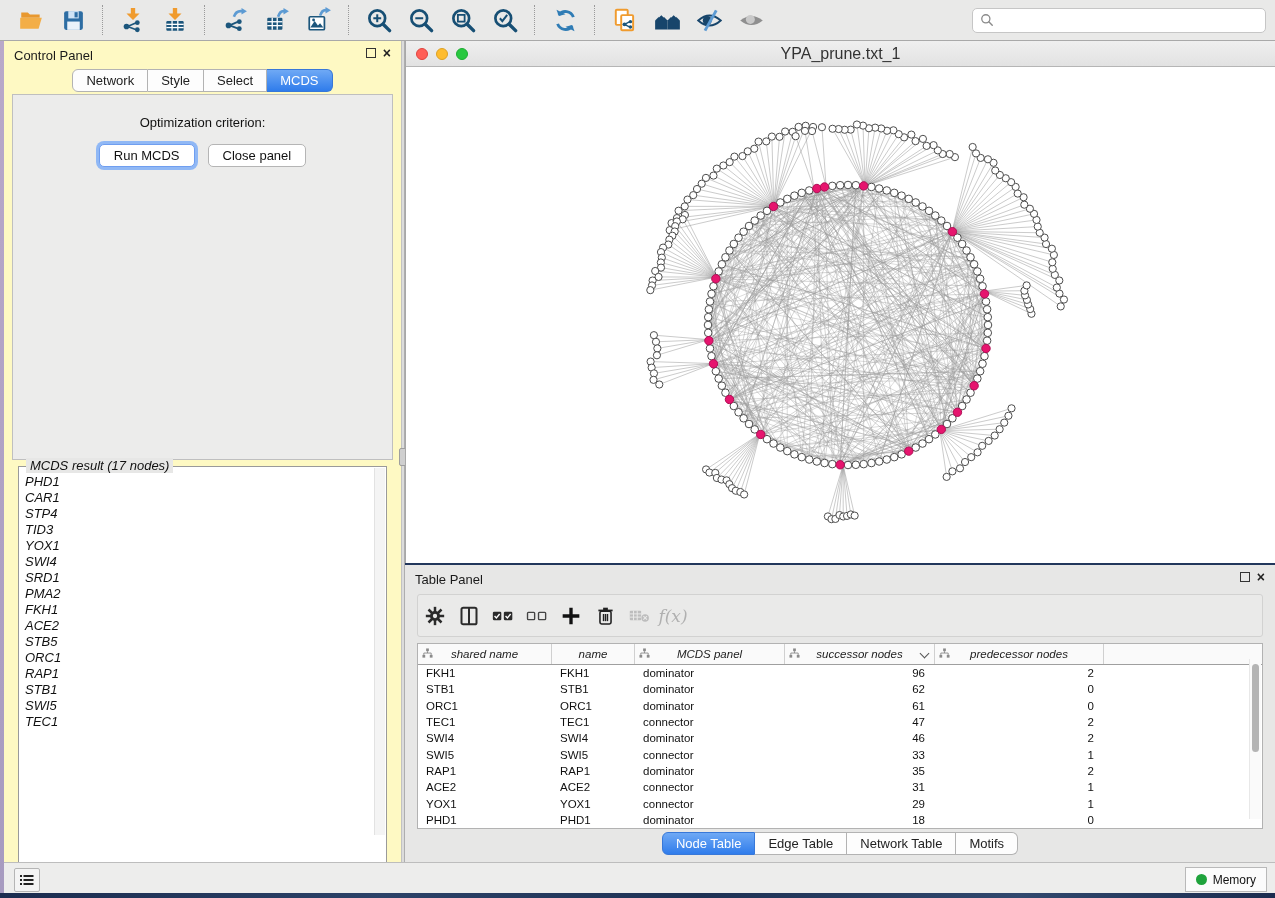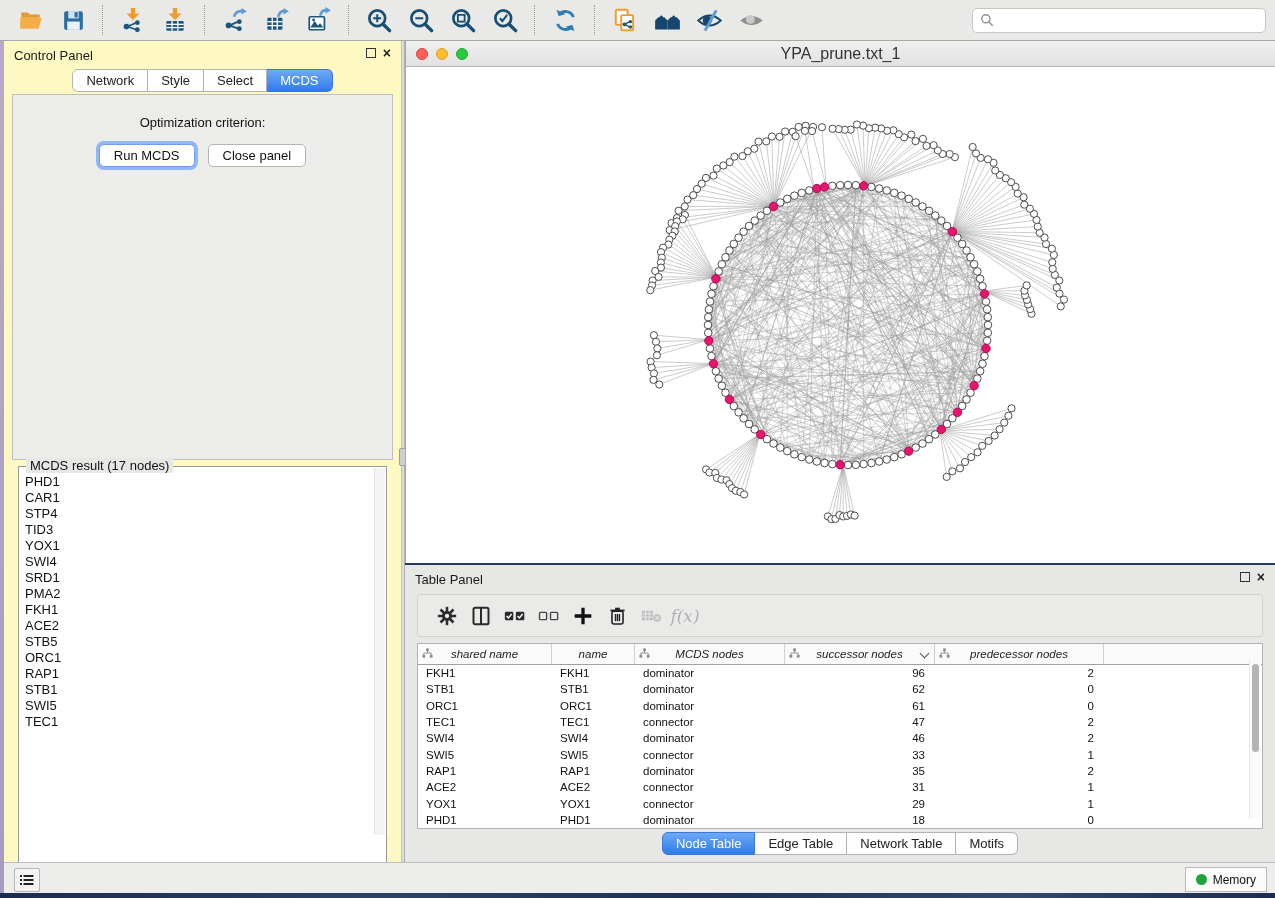--- a/index.html
+++ b/index.html
@@ -38,42 +38,42 @@
   .select{margin:14px auto 0 auto;width:316px;height:23px;background:#fff;border:1px solid #b5b5b5;border-radius:5px;
     display:flex;align-items:center;box-sizing:border-box;overflow:hidden;}
   .select .val{flex:1;font-size:13px;padding-left:9px;color:#111;white-space:nowrap;}
   .stepper{width:19px;height:23px;background:linear-gradient(#73aaf6,#2e7bec);display:flex;flex-direction:column;
     align-items:center;justify-content:center;gap:2px;border-radius:0 4px 4px 0;}
   .tri-up{width:0;height:0;border-left:4px solid transparent;border-right:4px solid transparent;border-bottom:5px solid #fff;}
   .tri-dn{width:0;height:0;border-left:4px solid transparent;border-right:4px solid transparent;border-top:5px solid #fff;}
   .btn-row{display:flex;justify-content:center;gap:13px;margin-top:14px;}
   .mac-btn{font-size:13px;color:#111;background:#fff;border:1px solid #b5b5b5;border-radius:5px;padding:3px 14px;}
   .mac-btn.focus{box-shadow:0 0 0 3px rgba(96,156,250,.65);border-color:#6f9ef0;}
-  .resultbox{left:14px;top:425px;width:369px;height:417px;background:#fff;border:1px solid #9a9a9a;box-sizing:border-box;}
+  .resultbox{left:14px;top:425px;width:369px;height:417px;background:#fff;border:1px solid #9a9a9a;box-sizing:border-box;font-style:italic;}
   .legend{position:absolute;top:-9px;left:7px;background:#e7e7e6;padding:0 4px;font-size:13px;color:#111;}
   .mcds-list{padding:7px 4px 0 6px;font-size:13px;line-height:16px;color:#111;height:352px;overflow:hidden;box-sizing:border-box;}
   .list-scroll{position:absolute;right:1px;top:1px;width:10px;height:367px;background:#f4f4f4;border-left:1px solid #e2e2e2;}
 
   
   .vsplit{left:401px;top:41px;width:4px;height:821px;background:#dcdcdb;border-left:1px solid #c2c2c2;border-right:1px solid #aeaeae;box-sizing:border-box;}
   .vsplit-handle{left:399px;top:448px;width:7px;height:16px;background:#cfcfcf;border:1px solid #9e9e9e;border-radius:2px;}
 
   
   .netwin{left:405px;top:41px;width:870px;height:522px;background:#fff;border-left:1px solid #a8a8a8;box-sizing:border-box;}
   .net-title{height:25px;background:linear-gradient(#efefef,#e2e2e2);border-bottom:1px solid #b5b5b5;
     display:flex;align-items:center;position:relative;}
   .lights{position:absolute;left:10px;display:flex;gap:8px;}
   .light{width:12px;height:12px;border-radius:50%;}
   .net-title .t{margin:0 auto;font-size:16px;color:#333;}
   .net-canvas{width:868px;height:496px;background:#fff;}
 
   
   .tpanel{left:405px;top:565px;width:870px;height:297px;background:#e7e7e6;}
   .tp-toolbar{left:12px;top:29px;width:846px;height:43px;background:#eaeae9;border:1px solid #d2d2d1;border-radius:3px;
-    display:flex;align-items:center;padding-left:12px;box-sizing:border-box;}
+    display:flex;align-items:center;box-sizing:border-box;}
   .tp-ic{width:34px;height:30px;display:flex;align-items:center;justify-content:center;}
   .fx{font-family:"DejaVu Serif",serif;font-style:italic;font-size:17px;color:#b0b0b0;}
   .ntable{left:12px;top:78px;width:846px;height:186px;background:#fff;border:1px solid #b2b2b2;box-sizing:border-box;}
   .thead{display:flex;height:20px;background:#fafafa;border-bottom:1px solid #9f9f9f;font-size:11.5px;color:#222;}
   .th{position:relative;display:flex;align-items:center;justify-content:center;border-right:1px solid #d0d0d0;box-sizing:border-box;font-style:italic;}
   .th .hicon{position:absolute;left:4px;top:4px;}
   .th .chev{position:absolute;right:6px;top:6px;width:6px;height:6px;border-right:1.4px solid #555;border-bottom:1.4px solid #555;transform:rotate(45deg);}
   .tbody{position:relative;}
   .trow{display:flex;height:16.3px;font-size:11.5px;color:#111;align-items:center;}
   .td{box-sizing:border-box;padding-left:8px;white-space:nowrap;overflow:hidden;}
@@ -1263,21 +1263,21 @@
                 <rect x="0.5" y="7.5" width="3" height="3"></rect>
                 <rect x="8.5" y="7.5" width="3" height="3"></rect>
               </g>
               <g stroke="#8a8a8a" stroke-width="1">
                 <line x1="6" y1="3.5" x2="6" y2="5.5"></line>
                 <line x1="2" y1="7.5" x2="2" y2="5.5"></line>
                 <line x1="10" y1="7.5" x2="10" y2="5.5"></line>
                 <line x1="2" y1="5.5" x2="10" y2="5.5"></line>
               </g>
             </svg>
-          <span>MCDS nodes</span>
+          <span>MCDS panel</span>
         </div>
         <div class="th" style="width:150px;">
           <svg class="hicon" width="11" height="11" viewBox="0 0 12 12">
               <g fill="#8a8a8a">
                 <rect x="4.5" y="0.5" width="3" height="3"></rect>
                 <rect x="0.5" y="7.5" width="3" height="3"></rect>
                 <rect x="8.5" y="7.5" width="3" height="3"></rect>
               </g>
               <g stroke="#8a8a8a" stroke-width="1">
                 <line x1="6" y1="3.5" x2="6" y2="5.5"></line>

